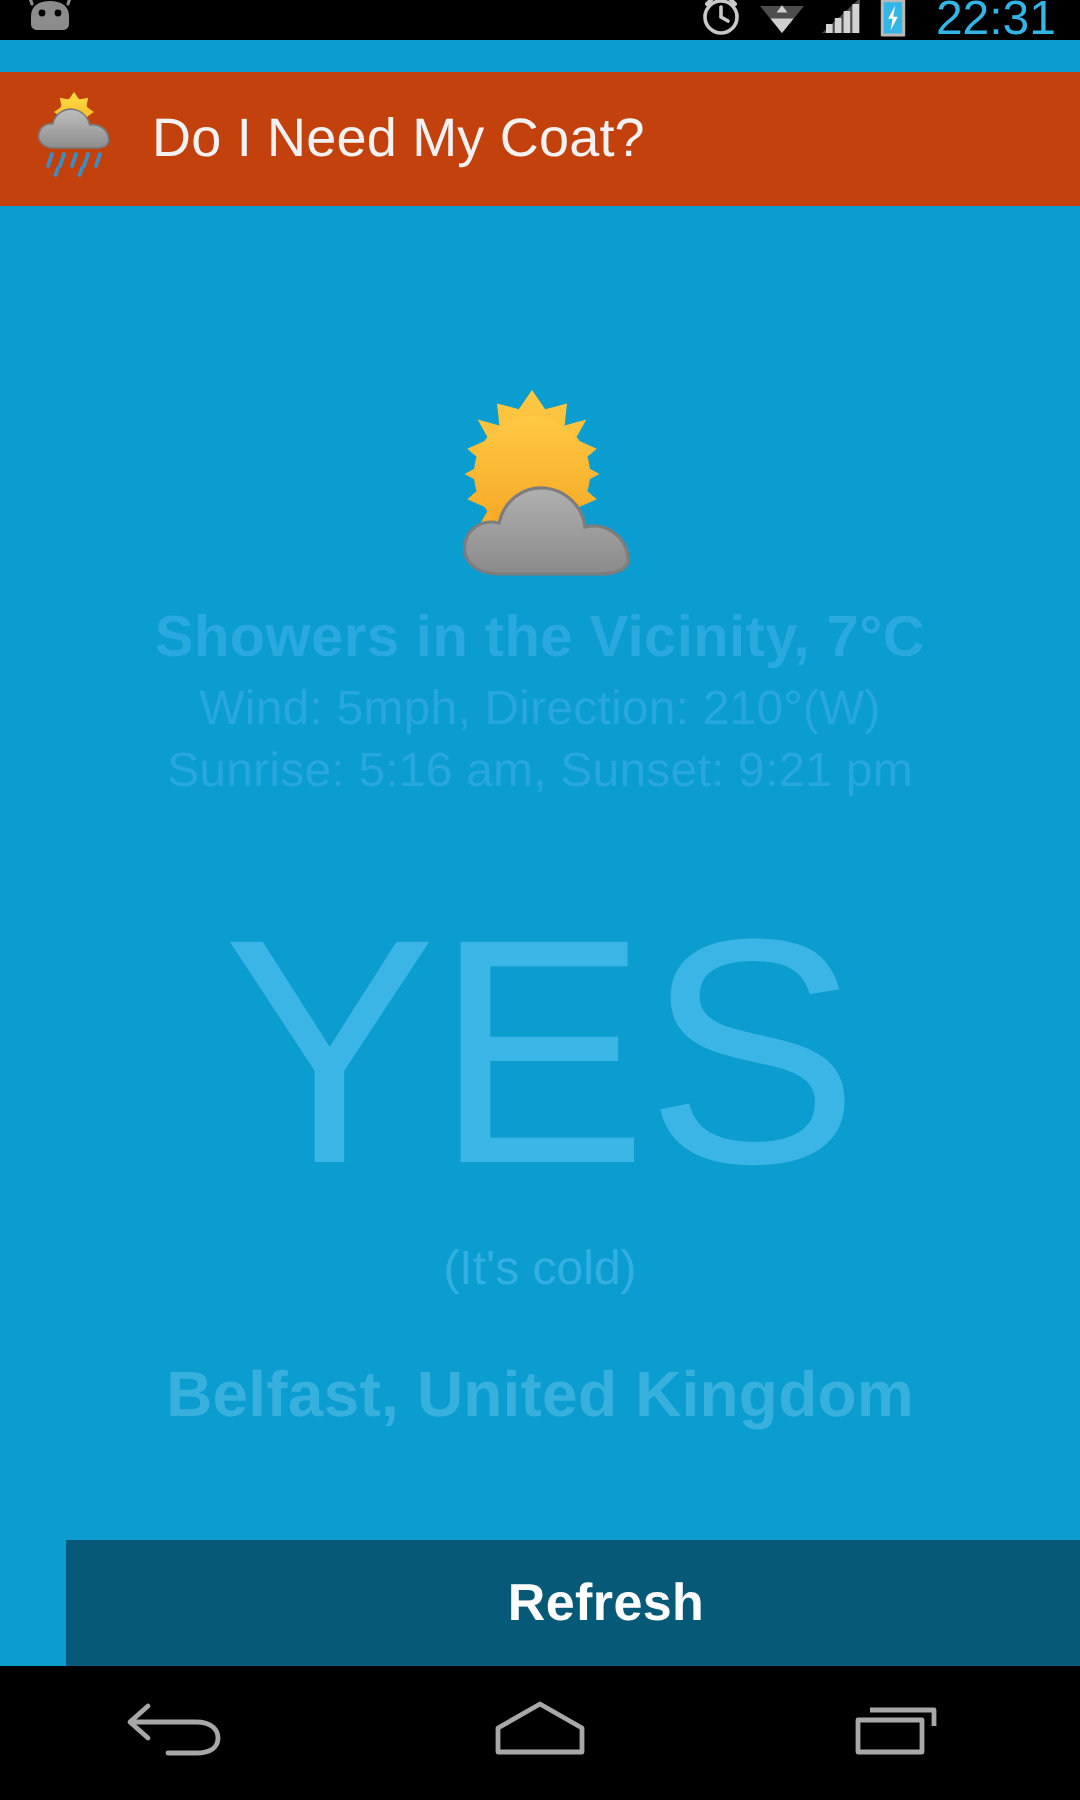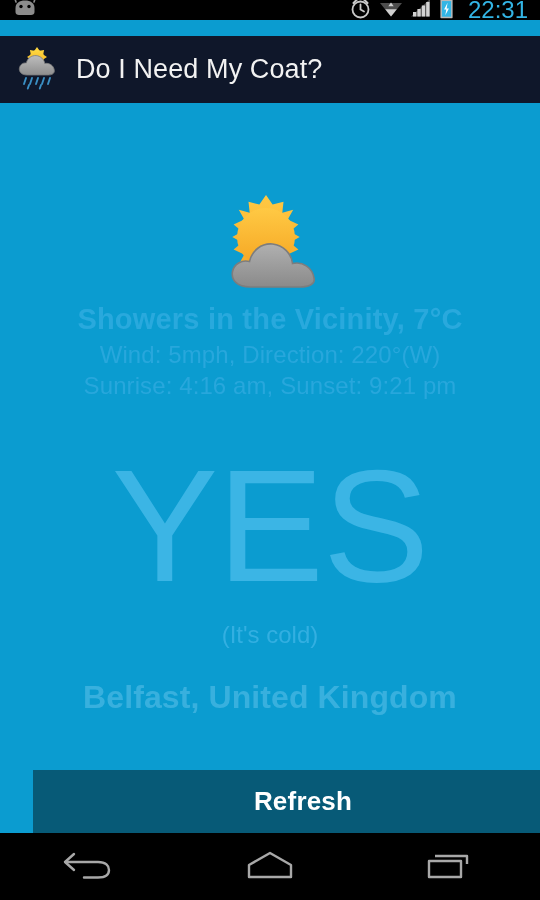--- a/index.html
+++ b/index.html
@@ -30,21 +30,21 @@
     letter-spacing:0px;
     line-height:36px;
     padding-left:7px;
   }
   .sb-icon { display:block; }
 
   
   .actionbar {
     position:absolute; top:36px; left:0;
     width:540px; height:67px;
-    background:#0f172a;
+    background:#c2410c;
     display:flex; align-items:center;
     padding-left:13px;
   }
   .ab-title {
     color:#f2f2f2;
     font-size:27px;
     font-weight:normal;
     padding-left:13px;
     letter-spacing:0.1px;
   }
@@ -239,22 +239,22 @@
             <path d="M0,-42 L6.6,-32.4 L17.5,-35.3 L16.3,-24.2 L27.2,-27.2 L21.7,-17.4 L32.4,-12.6 L23.9,-5.4 L33.7,0 L23.9,5.4 L32.4,12.6 L21.7,17.4 L27.2,27.2 L16.3,24.2 L17.5,35.3 L6.6,32.4 L0,42 L-6.6,32.4 L-17.5,35.3 L-16.3,24.2 L-27.2,27.2 L-21.7,17.4 L-32.4,12.6 L-23.9,5.4 L-33.7,0 L-23.9,-5.4 L-32.4,-12.6 L-21.7,-17.4 L-27.2,-27.2 L-16.3,-24.2 L-17.5,-35.3 L-6.6,-32.4 Z" fill="url(#sunGradBig)"></path>
             <circle cx="0" cy="0" r="29" fill="url(#sunGradBig)"></circle>
           </g>
           <path d="M36 98 C23 98 17 91 18.5 82.5 C20 75 27.5 70.5 35.5 72.5 C38 61.5 47.5 54 58.5 55 C69 56 77.5 64.5 78.5 74.5 C89 72 98.5 79 100 89 C101.5 95 95 98 86 98 Z" fill="url(#cldGradBig)" stroke="#7d7d7d" stroke-width="1.6"></path>
         </svg>
       </span>
     </div>
 
     <div class="wx-lines">
       <div class="wx-cond">Showers in the Vicinity, 7°C</div>
-      <div class="wx-sub">Wind: 5mph, Direction: 220°(W)</div>
-      <div class="wx-sub">Sunrise: 4:16 am, Sunset: 9:21 pm</div>
+      <div class="wx-sub">Wind: 5mph, Direction: 210°(W)</div>
+      <div class="wx-sub">Sunrise: 5:16 am, Sunset: 9:21 pm</div>
     </div>
 
     <div class="verdict">YES</div>
 
     <div class="reason">(It's cold)</div>
     <div class="place">Belfast, United Kingdom</div>
   </div>
 
   <button class="refresh-btn">Refresh</button>
 

